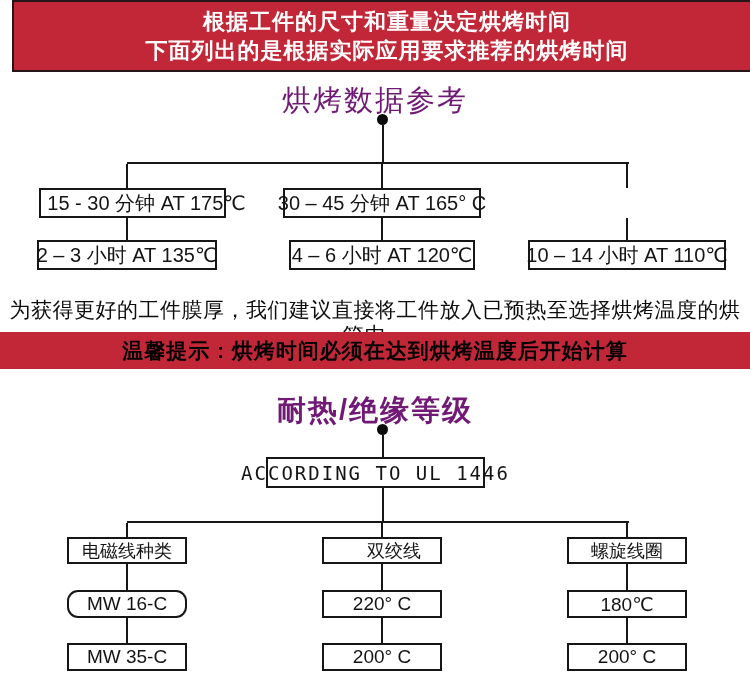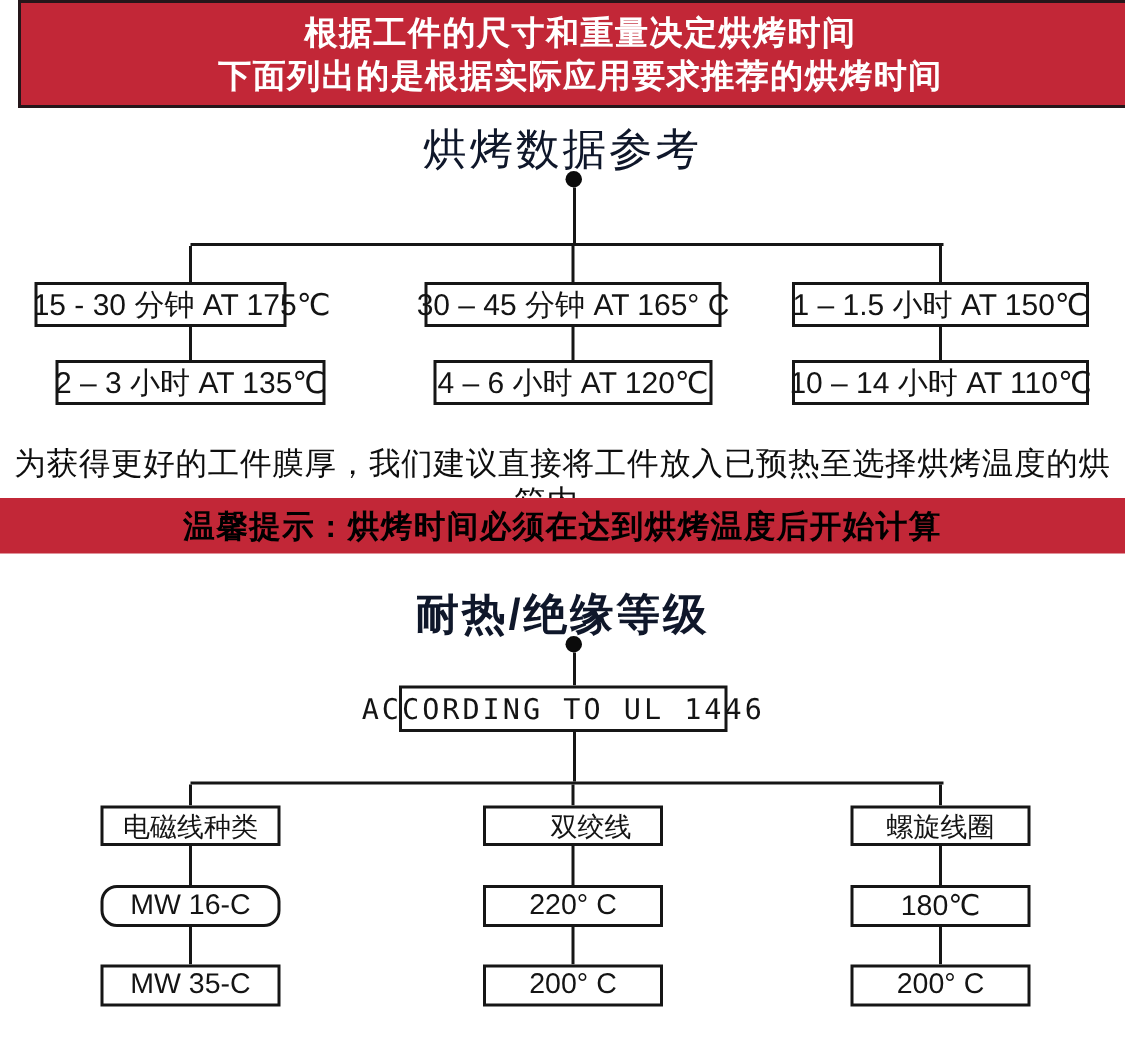--- a/index.html
+++ b/index.html
@@ -19,21 +19,21 @@
     display:flex;flex-direction:column;justify-content:center;align-items:center;
     gap:7px;
     margin-left:12px;
   }
   .banner-line{
     color:#ffffff;font-size:22px;font-weight:bold;letter-spacing:1px;line-height:1;
   }
   
   .sec-title{
     position:absolute;left:0;width:750px;text-align:center;
-    color:#0f172a;font-size:29px;font-weight:500;letter-spacing:2px;line-height:1;
+    color:#701a75;font-size:29px;font-weight:500;letter-spacing:2px;line-height:1;
     margin:0;
   }
   
   .dot{position:absolute;width:11px;height:11px;border-radius:50%;background:#0b0b0b;}
   .vline{position:absolute;width:2px;background:#161616;}
   .hline{position:absolute;height:2px;background:#161616;}
   .node{
     position:absolute;box-sizing:border-box;height:30px;
     background:#ffffff;border:2px solid #161616;
     display:flex;align-items:center;justify-content:center;
@@ -71,23 +71,22 @@
 
   <h2 class="sec-title" style="top:86px;">烘烤数据参考</h2>
 
   <div class="dot" style="left:377px;top:114px;"></div>
   <div class="vline" style="left:382px;top:125px;height:37px;"></div>
   <div class="hline" style="left:127px;top:162px;width:502px;"></div>
   <div class="vline" style="left:126px;top:164px;height:24px;"></div>
   <div class="vline" style="left:381px;top:164px;height:24px;"></div>
   <div class="vline" style="left:626px;top:164px;height:24px;"></div>
 
-  <div class="node" style="left:23px;top:188px;width:168px;padding-left:28px;">15 - 30 分钟 AT 175℃</div>
+  <div class="node" style="left:39px;top:188px;width:187px;padding-left:28px;">15 - 30 分钟 AT 175℃</div>
   <div class="node" style="left:283px;top:188px;width:198px;">30 – 45 分钟 AT 165° C</div>
-  <div class="node" style="left:528px;top:188px;width:198px;">1 – 1.5 小时 AT 150℃</div>
 
   <div class="vline" style="left:126px;top:218px;height:22px;"></div>
   <div class="vline" style="left:381px;top:218px;height:22px;"></div>
   <div class="vline" style="left:626px;top:218px;height:22px;"></div>
 
   <div class="node" style="left:37px;top:240px;width:180px;">2 – 3 小时 AT 135℃</div>
   <div class="node" style="left:289px;top:240px;width:186px;">4 – 6 小时 AT 120℃</div>
   <div class="node" style="left:528px;top:240px;width:198px;text-align:center;">10 – 14 小时 AT 110℃</div>
 
   <div class="note" style="top:297px;">为获得更好的工件膜厚，我们建议直接将工件放入已预热至选择烘烤温度的烘箱内。</div>

